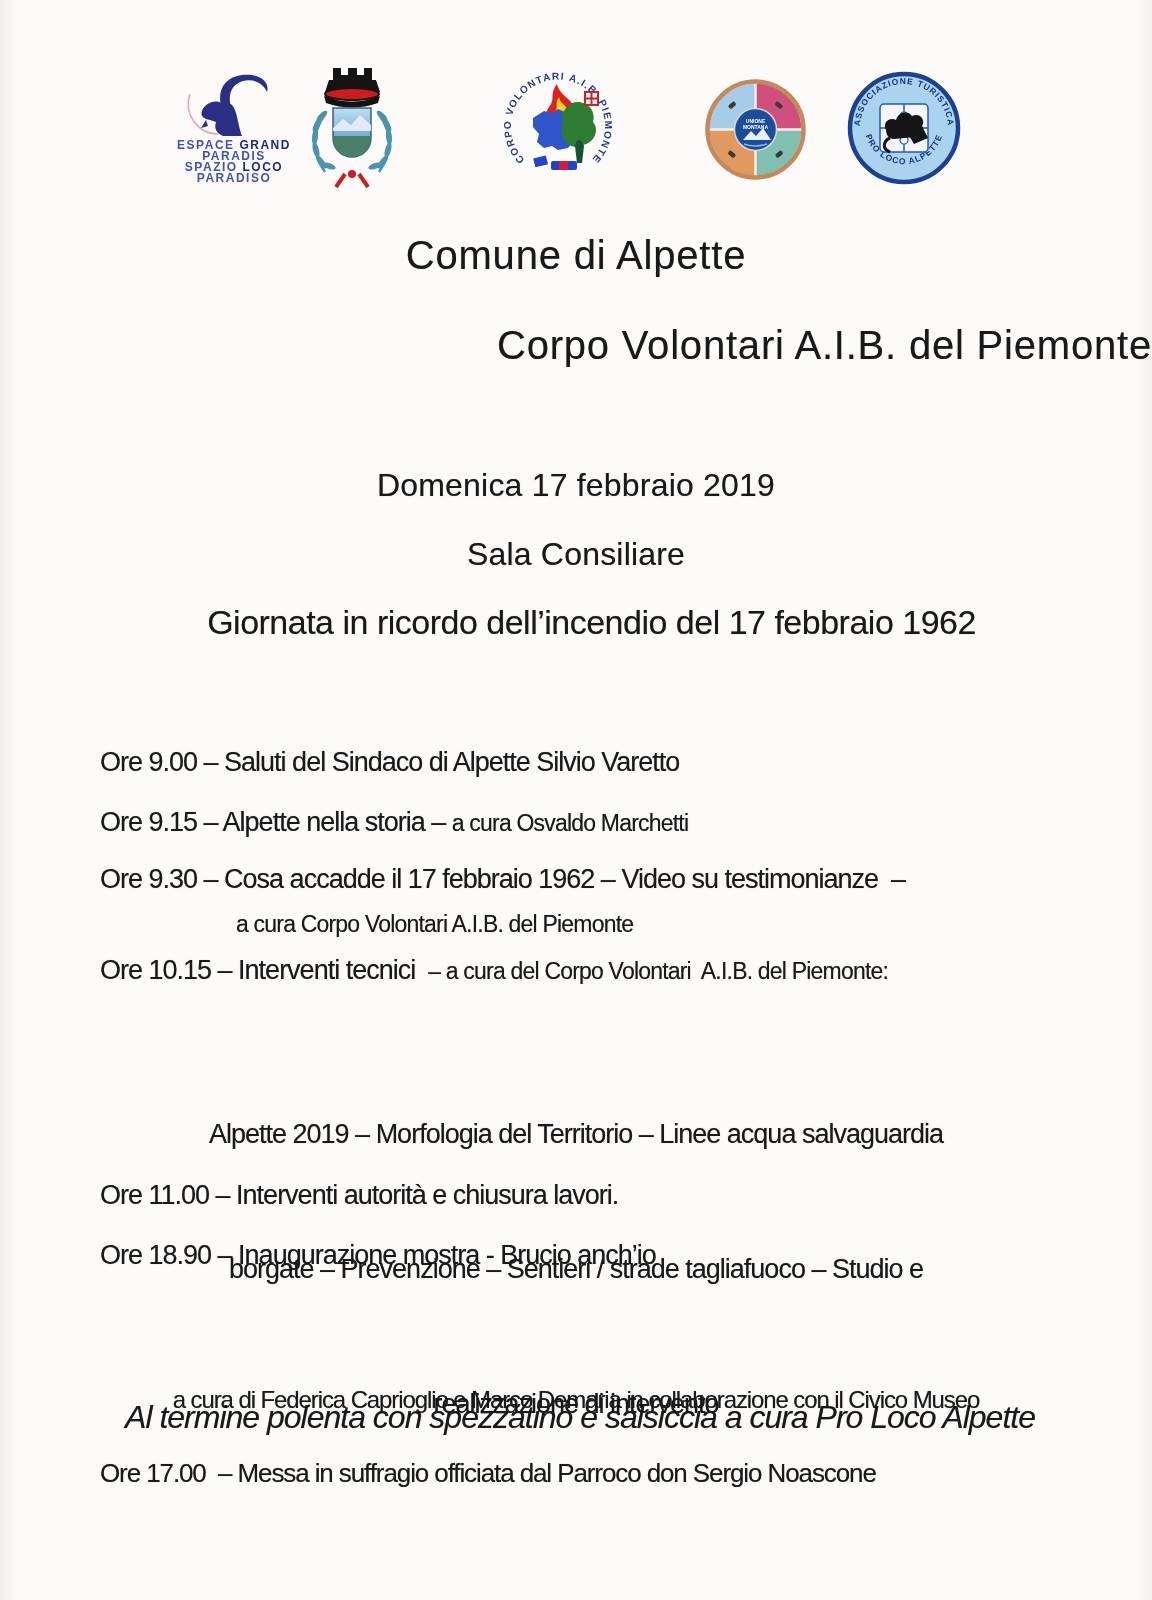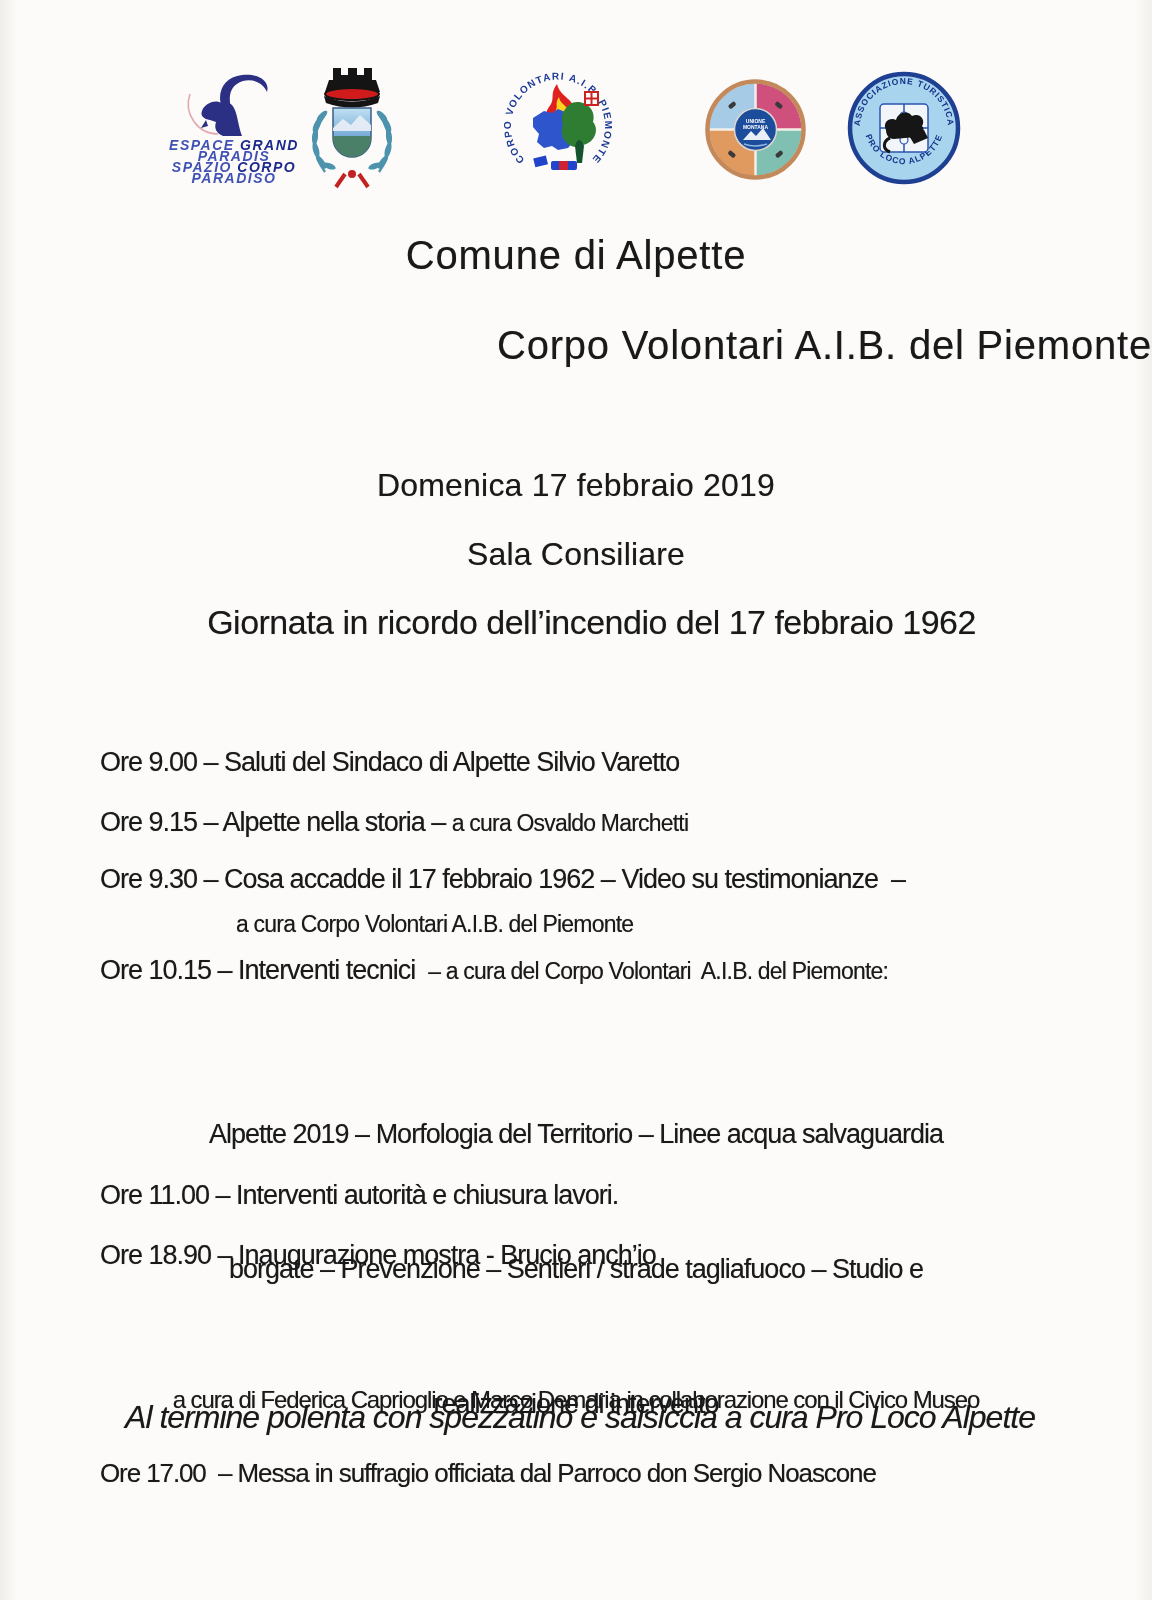--- a/index.html
+++ b/index.html
@@ -15,41 +15,41 @@
   .t-date{font-size:32px;letter-spacing:.2px;}
   .t-subject{font-size:34px;letter-spacing:-.5px;margin-left:31px;}
   .body{font-size:27px;letter-spacing:-1px;}
   .small{font-size:23px;letter-spacing:-.8px;}
   .left-col{left:100px;}
   .tech{top:1022px;font-size:27px;letter-spacing:-1px;line-height:45px;}
   .mostra{top:1292px;font-size:24px;letter-spacing:-1.1px;line-height:43px;}
   .italic{font-style:italic;font-size:32px;letter-spacing:-1px;padding-left:8px;}
   .underl{text-underline-offset:4px;text-decoration-thickness:2px;}
   .logo{position:absolute;}
-  .esp-lines{margin-top:2px;text-align:center;font-size:14px;font-weight:bold;
-    letter-spacing:1.5px;line-height:11px;color:#4053b4;font-style:italic;}
+  .esp-lines{margin-top:2px;text-align:center;font-size:12px;font-weight:bold;
+    letter-spacing:1.5px;line-height:11px;color:#4053b4;}
   .esp-dark{color:#1b2a8c;}
   svg{display:block;}
 </style>
 </head>
 <body>
 
 <div class="page">
 
   <div class="logo" style="left:166px;top:72px;width:136px;">
     <svg viewBox="0 0 136 66" width="136" height="66">
       <path d="M24,22 A30,30 0 0 0 52,62" stroke="#e3a8b0" stroke-width="1.6" fill="none"></path>
       <path fill="#2b3084" d="M56,36 C50,20 58,5 76,3 C94,1 104,10 101,20 C98,12 88,6 77,9 C64,13 62,24 65,36 C65,41 59,42 56,36 Z"></path>
       <path fill="#2b3084" d="M53,30 C46,28 38,33 36,39 C34,44 38,47 44,48 L50,50 C48,56 50,61 57,64 L76,64 C72,54 72,44 68,36 C64,28 59,32 53,30 Z"></path>
       <path fill="#2b3084" d="M40,48 l-5,8 7,-2 z"></path>
     </svg>
     <div class="esp-lines">
       <div><span>ESPACE</span> <span class="esp-dark">GRAND</span></div>
       <div><span>PARADIS</span></div>
-      <div><span>SPAZIO</span> <span class="esp-dark">CORPO</span></div>
+      <div><span>SPAZIO</span> <span class="esp-dark">LOCO</span></div>
       <div><span>PARADISO</span></div>
     </div>
   </div>
 
   <div class="logo" style="left:293px;top:60px;">
     <svg viewBox="0 0 118 138" width="118" height="138">
       <defs>
         <linearGradient id="sky" x1="0" y1="0" x2="0" y2="1">
           <stop offset="0" stop-color="#bfe0f2"></stop>
             <stop offset=".55" stop-color="#79aed8"></stop>

